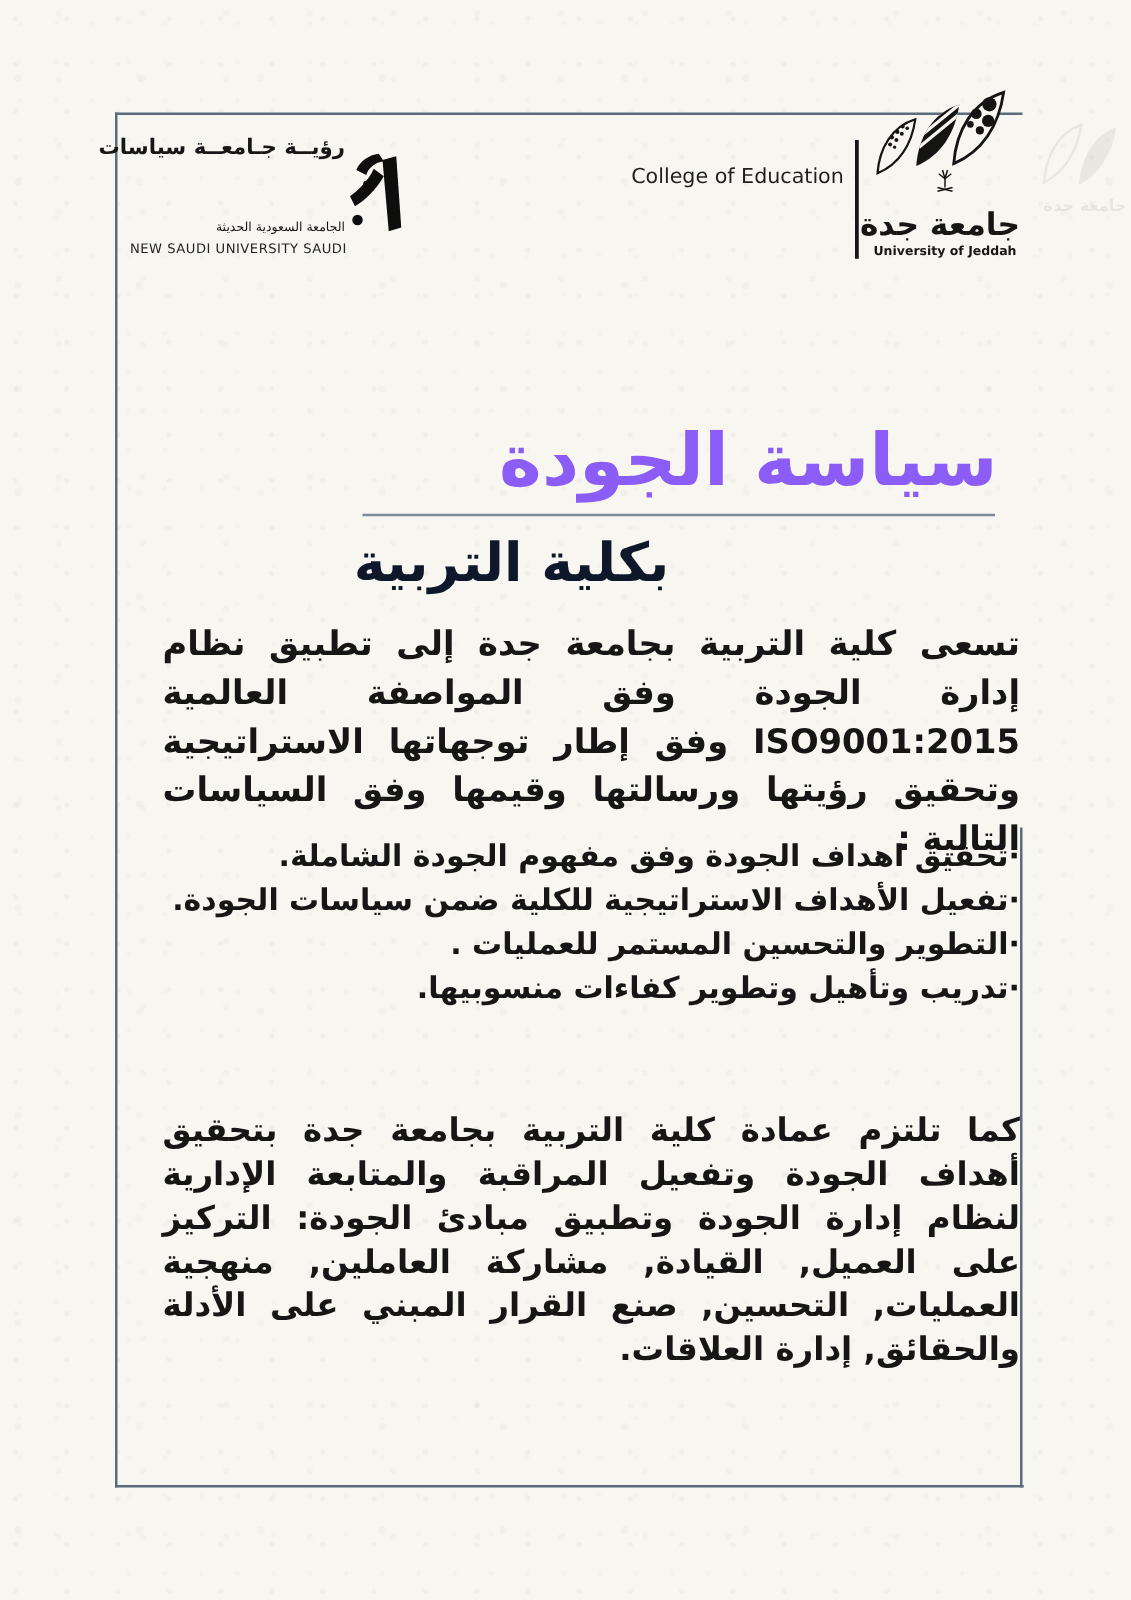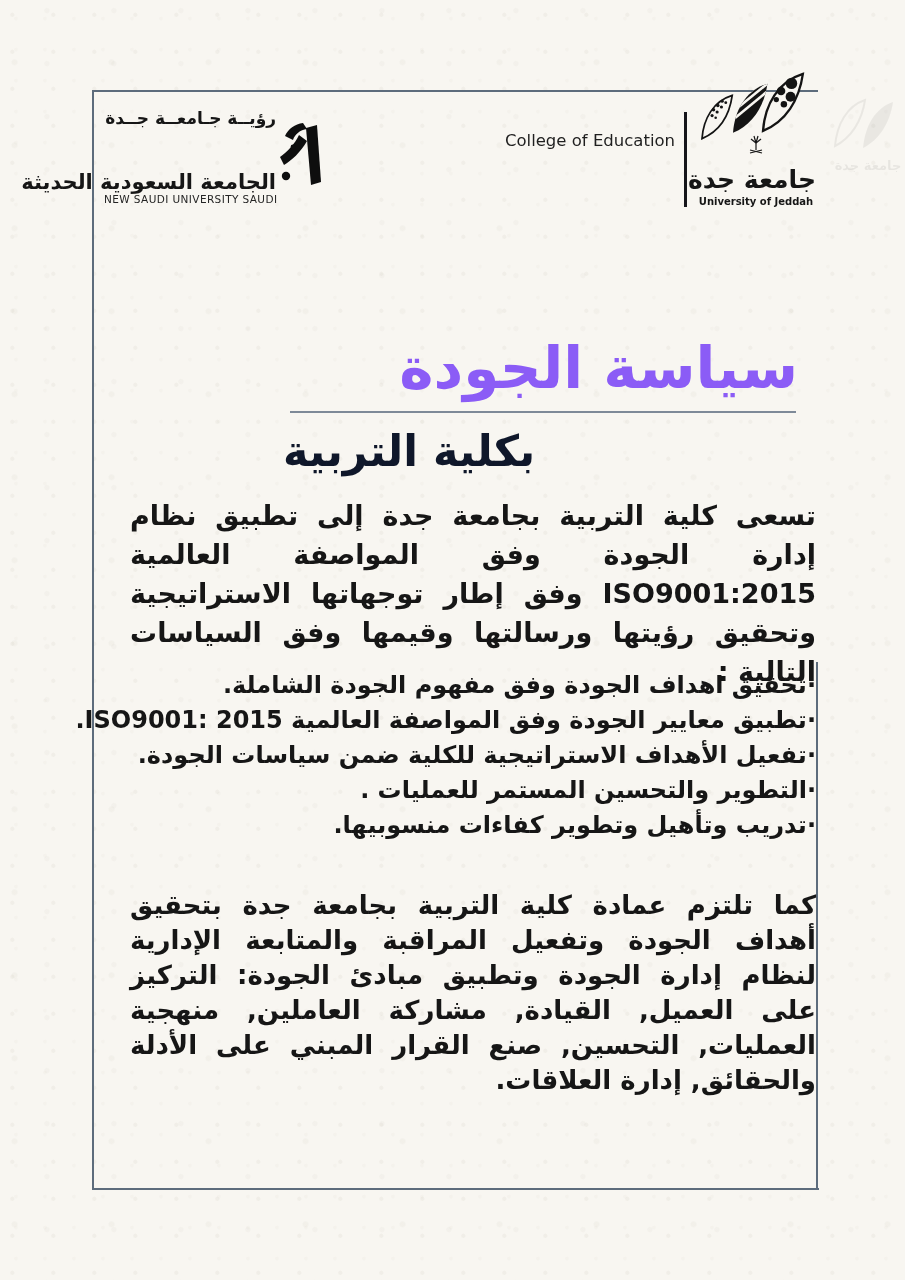--- a/index.html
+++ b/index.html
@@ -22,21 +22,21 @@
   
   .frame{background:#5d6c7c;}
   .frame-top{left:92px;top:90px;width:726px;height:2px;}
   .frame-left{left:92px;top:90px;width:2px;height:1100px;}
   .frame-bottom{left:92px;top:1188px;width:727px;height:2px;}
   .frame-right{left:816px;top:662px;width:2px;height:528px;}
   
   .vision-logo{left:104px;top:108px;width:222px;display:flex;align-items:center;}
   .vision-text{width:172px;text-align:right;direction:rtl;}
   .vision-l1{font-size:17px;font-weight:700;line-height:21px;white-space:nowrap;}
-  .vision-l2{font-size:21px;font-weight:700;line-height:19px;white-space:nowrap;margin-top:44px;}
+  .vision-l2{font-size:10px;font-weight:400;line-height:19px;white-space:nowrap;margin-top:44px;}
   .vision-l3{font-size:10.5px;font-weight:400;letter-spacing:.4px;line-height:14px;direction:ltr;color:#242424;white-space:nowrap;}
   .vision-mark{margin-right:0;margin-left:2px;order:2;}
   .college-logo{left:500px;top:126px;width:180px;text-align:center;direction:rtl;}
   .college-ar{font-size:37px;font-weight:400;line-height:40px;white-space:nowrap;}
   .college-en{font-size:16.5px;font-weight:400;line-height:20px;margin-top:5px;direction:ltr;color:#1f1f1f;white-space:nowrap;}
   .header-divider{left:684px;top:112px;width:3px;height:95px;background:#15151a;}
   .uoj-logo{left:696px;top:72px;width:120px;text-align:center;}
   .uoj-ar{font-size:25px;font-weight:700;line-height:28px;margin-top:2px;direction:rtl;white-space:nowrap;}
   .uoj-en{font-size:10px;font-weight:700;line-height:14px;margin-top:1px;white-space:nowrap;}
   .watermark{left:833px;top:98px;width:70px;opacity:.07;text-align:center;}
@@ -57,21 +57,21 @@
 
 <div class="paper-texture"></div>
 
 <div class="abs frame frame-top"></div>
 <div class="abs frame frame-left"></div>
 <div class="abs frame frame-bottom"></div>
 <div class="abs frame frame-right"></div>
 
 <div class="abs vision-logo">
   <div class="vision-text">
-    <div class="vision-l1">رؤيــة جـامعــة جــدة</div>
+    <div class="vision-l1">رؤيــة جـامعــة سياسات</div>
     <div class="vision-l2">الجامعة السعودية الحديثة</div>
     <div class="vision-l3">NEW SAUDI UNIVERSITY SAUDI</div>
   </div>
   <span class="vision-mark">
     <svg width="46" height="66" viewBox="0 0 46 66">
       <g fill="#0e0e0e">
         <path d="M25,1 C17,2 10,7 7,14 L15,18 C17,12 22,8 29,7 Z"></path>
         <path d="M28,6 L39,3 L43,60 L33,63 Z"></path>
         <path d="M2,35 C9,30 17,22 21,13 L29,19 C23,30 13,39 6,43 Z"></path>
         <circle cx="8" cy="54" r="4.2"></circle>
@@ -158,19 +158,18 @@
 </div>
 
 <div class="abs main-title">سياسة الجودة</div>
 <div class="abs title-underline"></div>
 <div class="abs subtitle">بكلية التربية</div>
 
 <div class="abs intro">تسعى كلية التربية بجامعة جدة إلى تطبيق نظام إدارة الجودة وفق المواصفة العالمية ISO9001:2015 وفق إطار توجهاتها الاستراتيجية وتحقيق رؤيتها ورسالتها وقيمها وفق السياسات التالية :</div>
 
 <div class="abs policies">
   <div class="policy-item"><span class="policy-bullet">·</span><span>تحقيق اهداف الجودة وفق مفهوم الجودة الشاملة.</span></div>
-  <div class="policy-item"><span class="policy-bullet">·</span><span>تطبيق معايير الجودة وفق المواصفة العالمية ISO9001: 2015.</span></div>
   <div class="policy-item"><span class="policy-bullet">·</span><span>تفعيل الأهداف الاستراتيجية للكلية ضمن سياسات الجودة.</span></div>
   <div class="policy-item"><span class="policy-bullet">·</span><span>التطوير والتحسين المستمر للعمليات .</span></div>
   <div class="policy-item"><span class="policy-bullet">·</span><span>تدريب وتأهيل وتطوير كفاءات منسوبيها.</span></div>
 </div>
 
 <div class="abs commitment">كما تلتزم عمادة كلية التربية بجامعة جدة بتحقيق أهداف الجودة وتفعيل المراقبة والمتابعة الإدارية لنظام إدارة الجودة وتطبيق مبادئ الجودة: التركيز على العميل, القيادة, مشاركة العاملين, منهجية العمليات, التحسين, صنع القرار المبني على الأدلة والحقائق, إدارة العلاقات.</div>
 
 </body></html>

